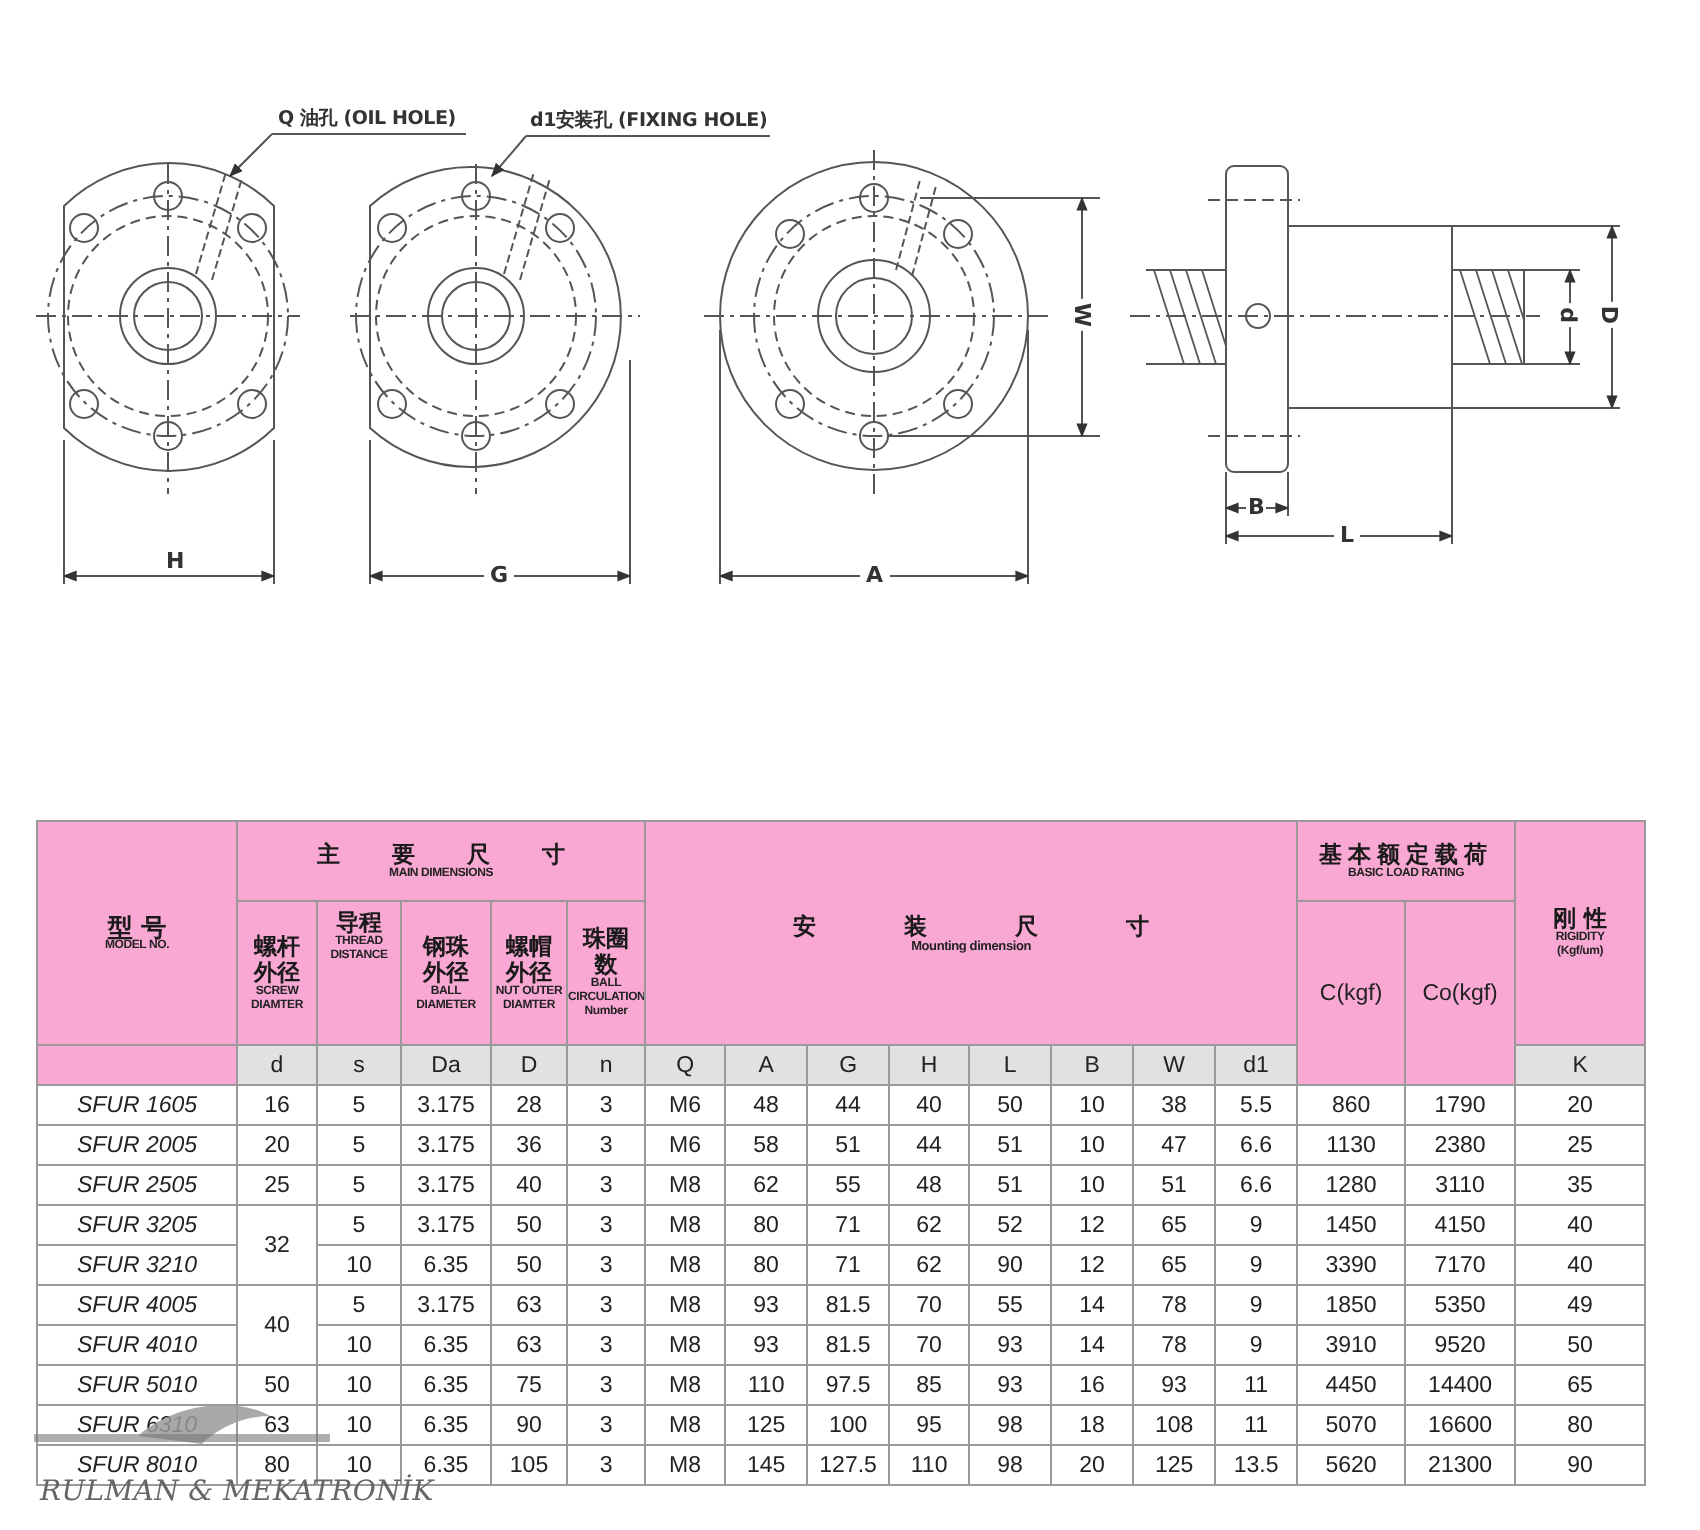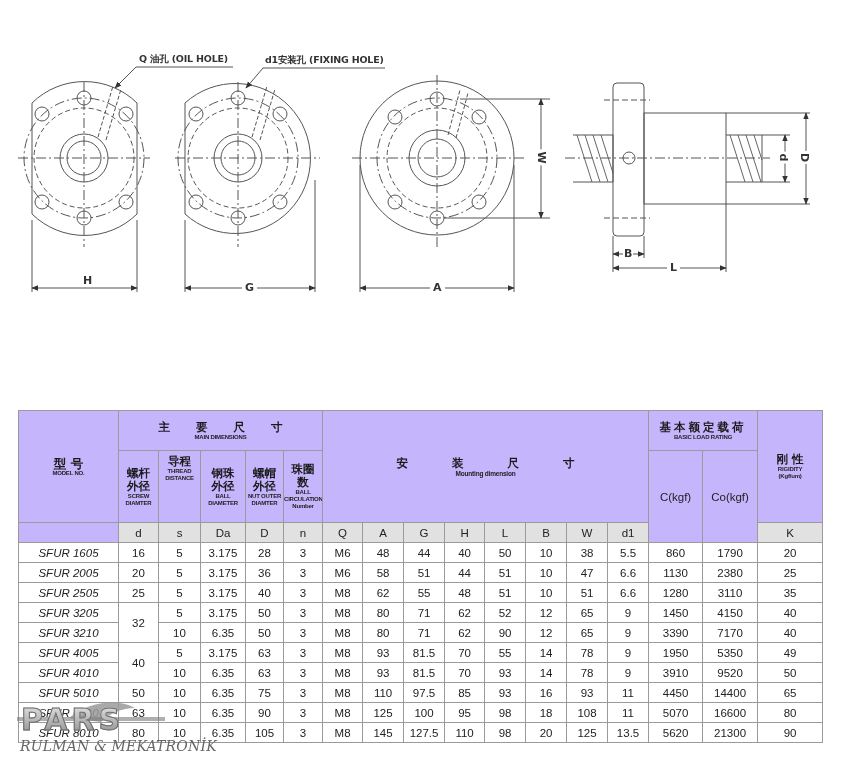--- a/index.html
+++ b/index.html
@@ -20,21 +20,21 @@
   .dim-label.rot { transform: rotate(90deg); transform-origin: center; }
 
   table.spec {
     position: absolute; left: 18px; top: 410px; border-collapse: collapse;
     table-layout: fixed; width: 804px;
   }
   table.spec td, table.spec th {
     border: 1px solid #9a9a9a; padding: 0; text-align: center; vertical-align: middle;
     font-size: 11.5px; color: #222; font-weight: normal; overflow: hidden;
   }
-  .hdr { background: #c4b5fd; }
+  .hdr { background: #f9a8d4; }
   .hdr-cn { font-family: "DejaVu Sans", sans-serif; font-weight: bold; font-size: 11.5px; line-height: 13px; color: #1a1a1a; }
   .hdr-cn-spread { letter-spacing: 26px; padding-left: 26px; }
   .hdr-cn-spread2 { letter-spacing: 44px; padding-left: 44px; }
   .hdr-en { font-size: 6px; font-weight: bold; line-height: 7px; letter-spacing: -0.2px; color: #222; text-transform: uppercase; display: block; }
   .hdr-en.plain { text-transform: none; }
   .sym { background: #e1e1e1; font-size: 13px; font-weight: bold; height: 19px; }
   .sym.k { background: #e1e1e1; }
   .load-lbl { font-size: 12.5px; font-weight: bold; }
   td.model { font-style: italic; font-weight: bold; font-size: 11.5px; text-align: left; padding-left: 16px; }
   tr.data td { height: 19px; }
@@ -368,21 +368,21 @@
       <td>63</td>
       <td>3</td>
       <td>M8</td>
       <td>93</td>
       <td>81.5</td>
       <td>70</td>
       <td>55</td>
       <td>14</td>
       <td>78</td>
       <td>9</td>
-      <td>1950</td>
+      <td>1850</td>
       <td>5350</td>
       <td>49</td>
     </tr>
 
     <tr class="data">
       <td class="model">SFUR 4010</td>
       <td>10</td>
       <td>6.35</td>
       <td>63</td>
       <td>3</td>
@@ -459,15 +459,14 @@
       <td>90</td>
     </tr>
   </tbody>
 </table>
 
 <div class="watermark">
   <svg width="160" height="40" style="position:absolute; left:0; top:0;">
     <path d="M52,18 C70,2 100,-2 118,8 C105,8 92,14 84,22 Z" fill="#9a9a9a" opacity="0.85"></path>
     <rect x="0" y="17" width="148" height="4" fill="#7a7a7a" opacity="0.6"></rect>
   </svg>
-  <span class="wm-text">PARS</span>
   <span class="wm-sub">RULMAN &amp; MEKATRONİK</span>
 </div>
 
 </body></html>

